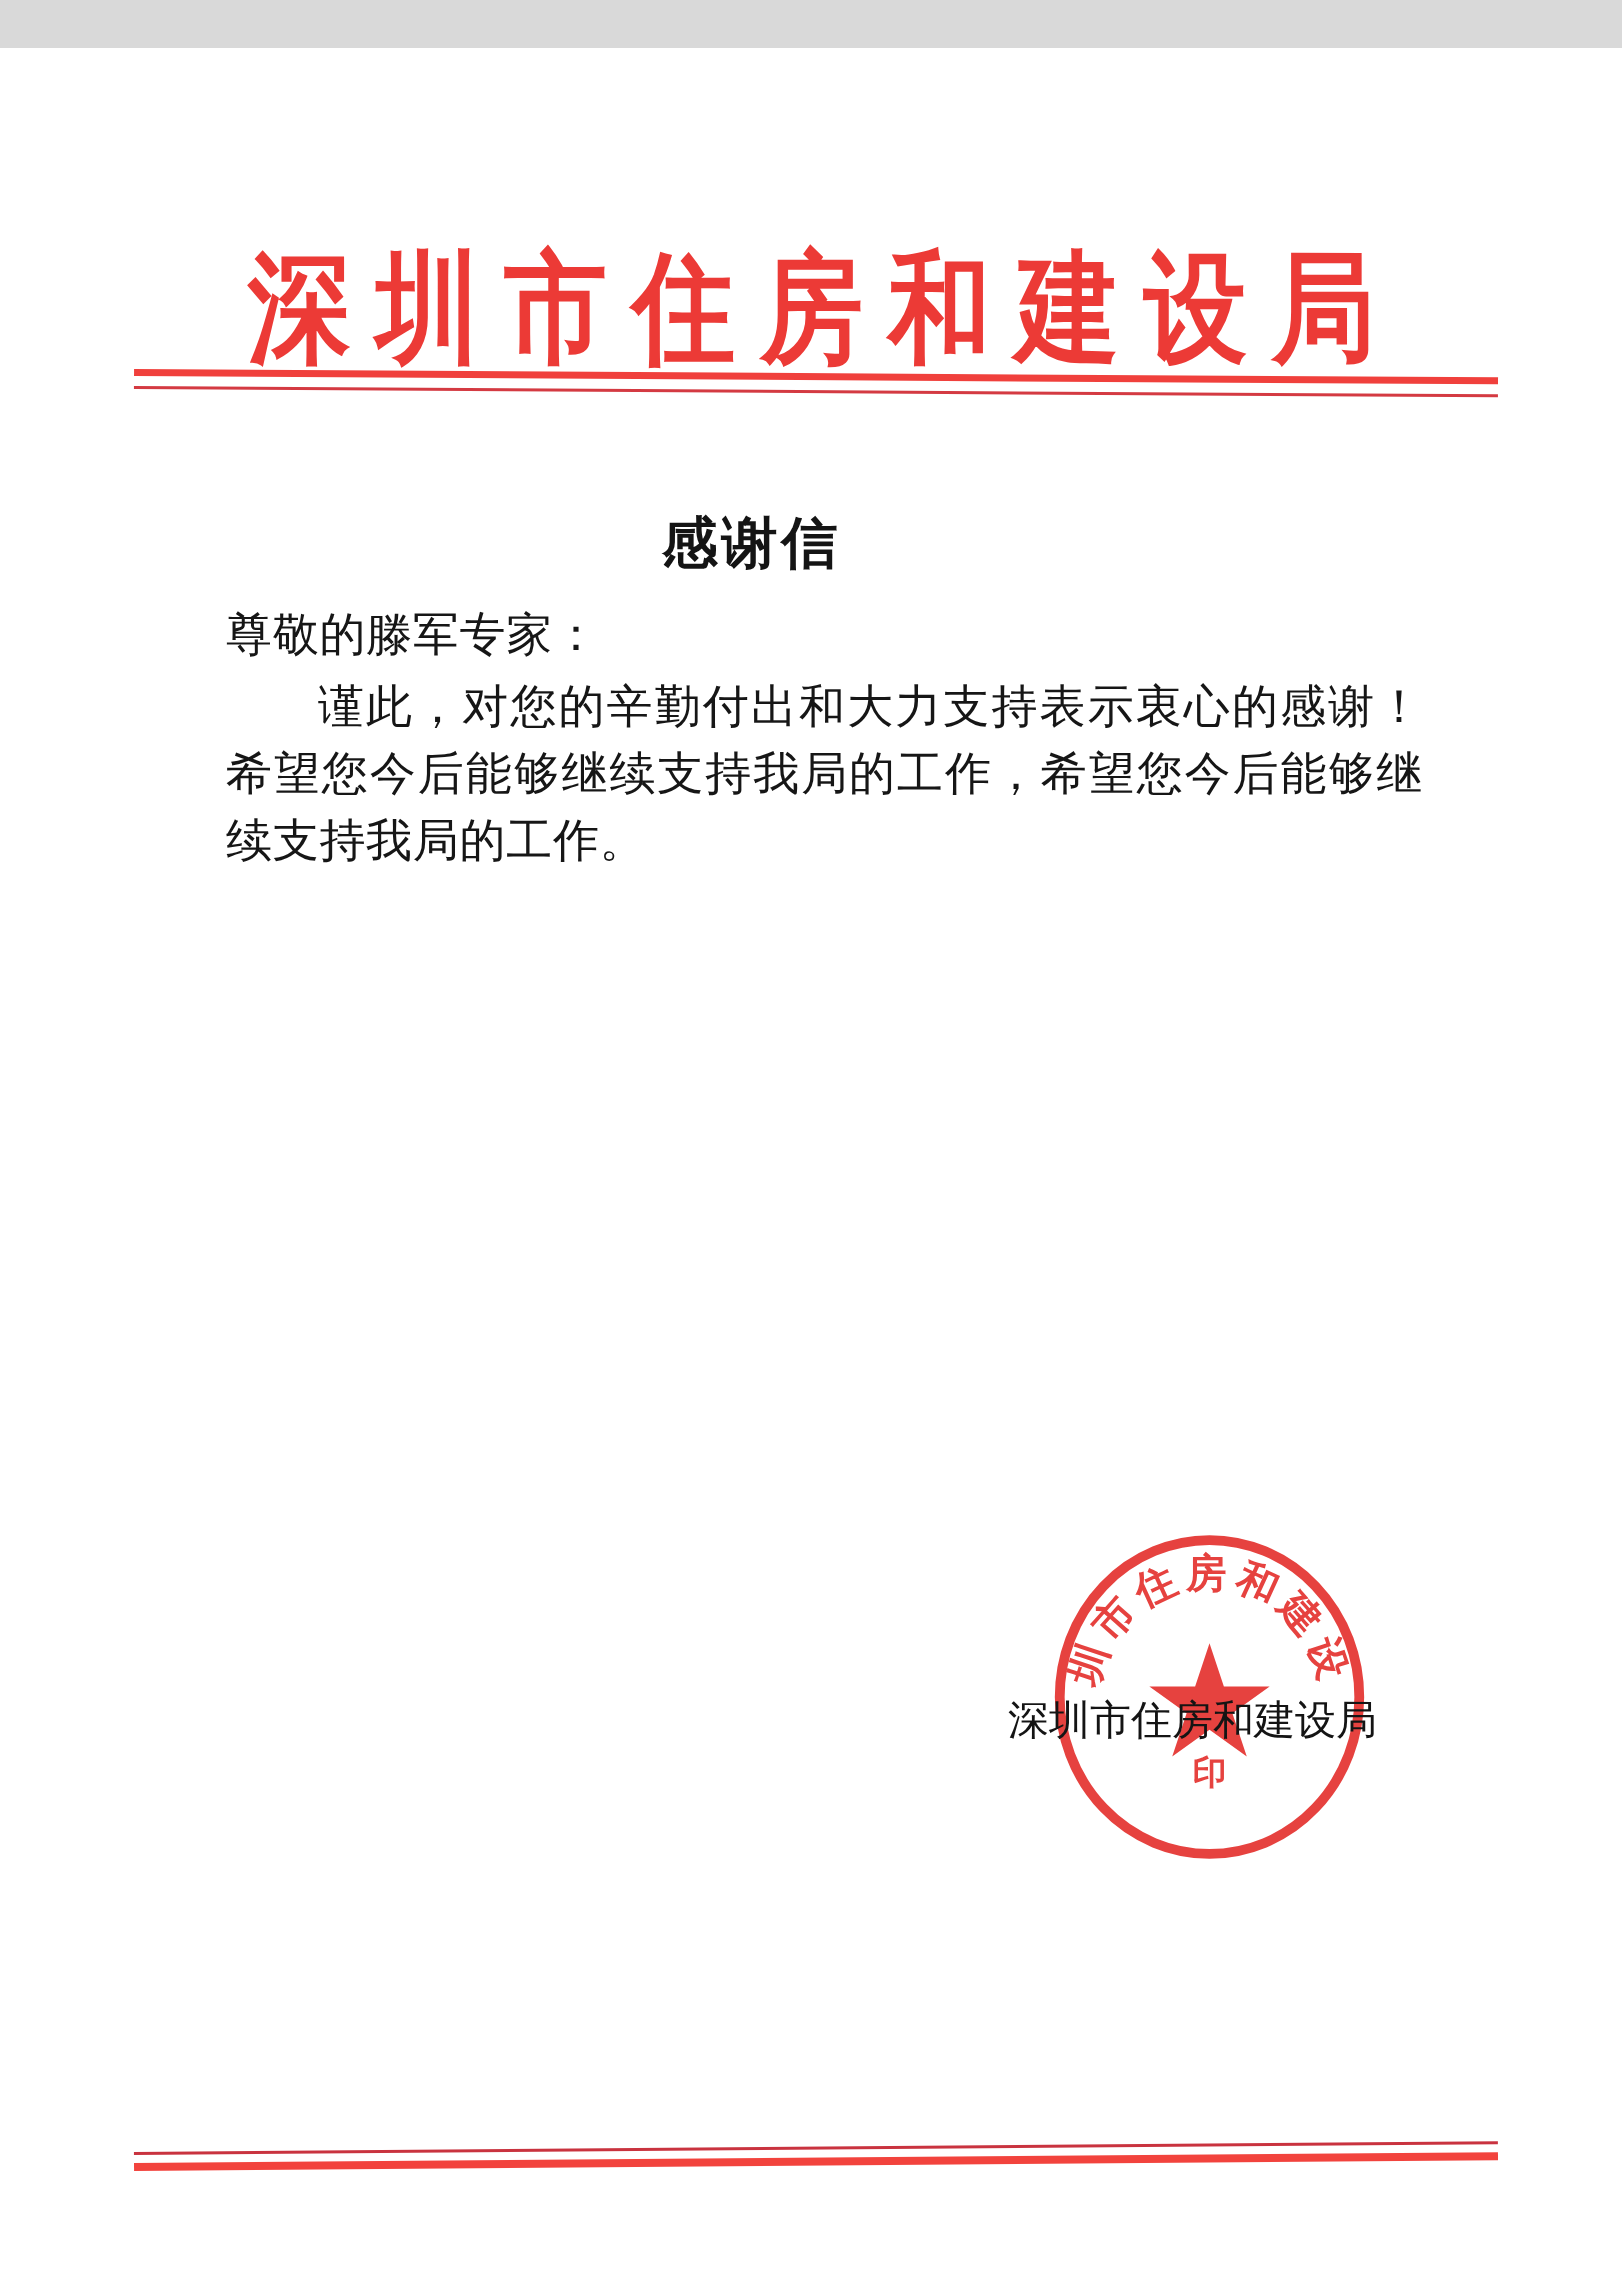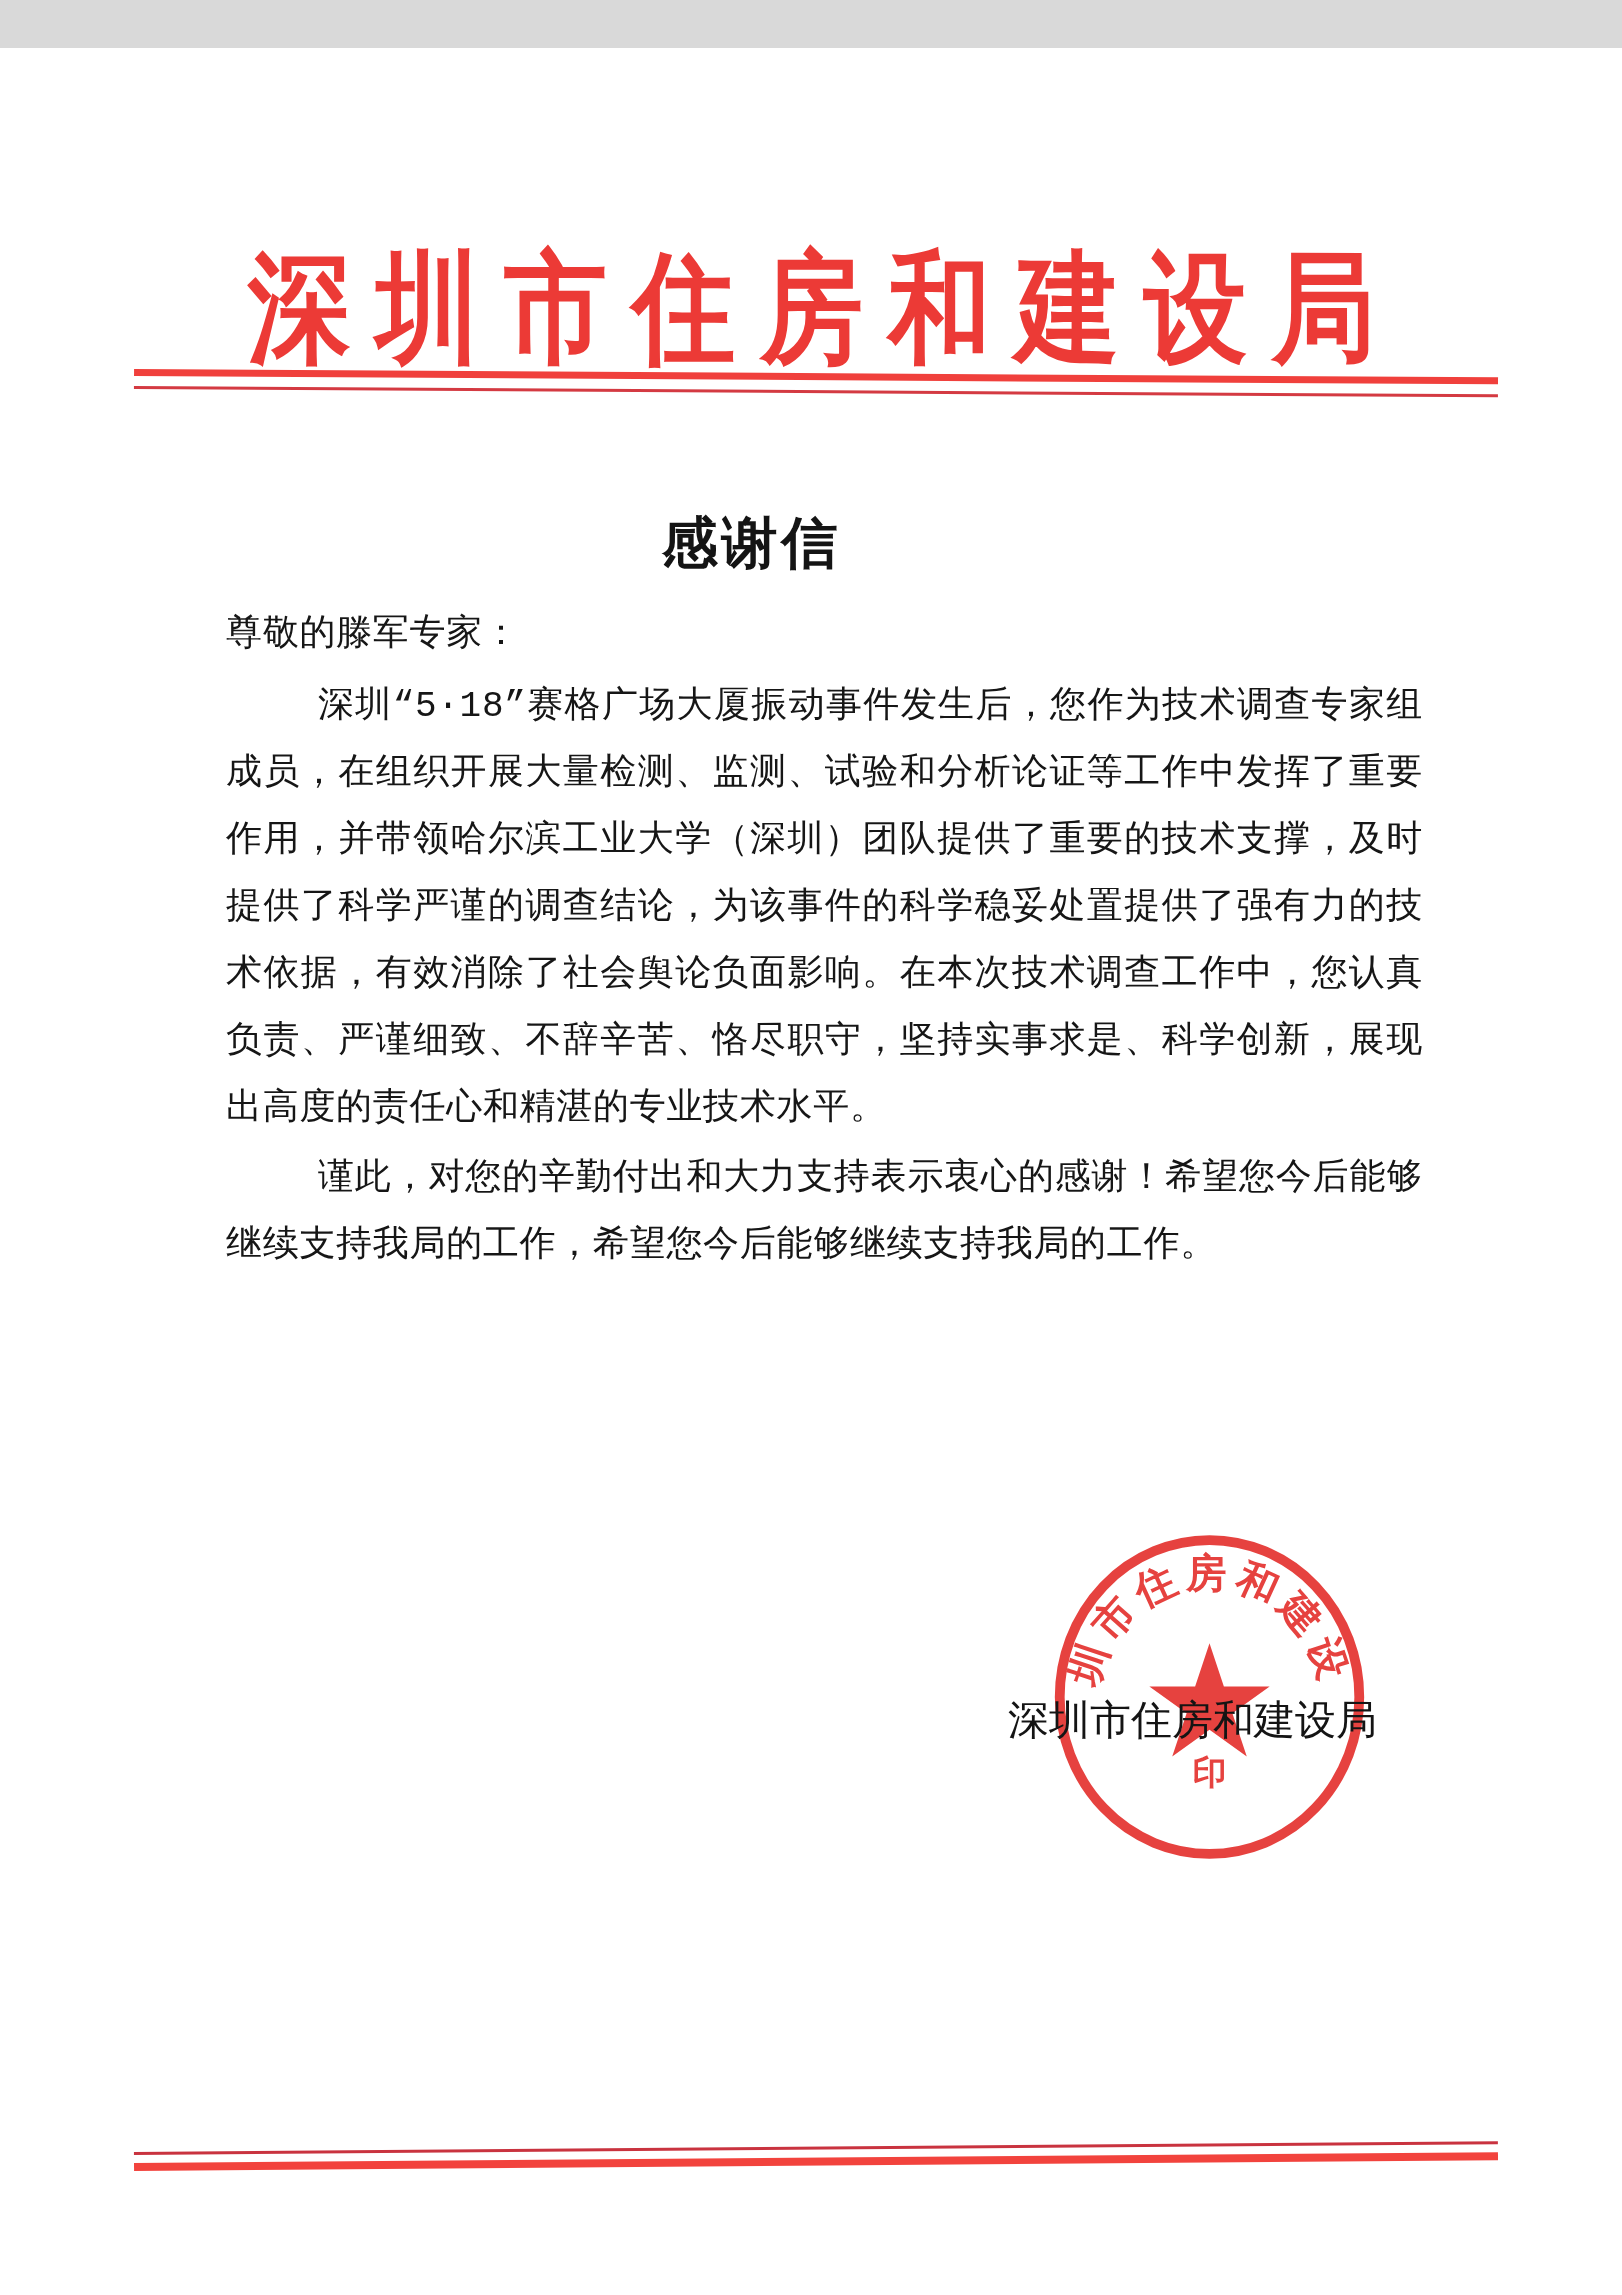--- a/index.html
+++ b/index.html
@@ -101,22 +101,22 @@
     font-size: 56px;
     letter-spacing: 3.9px;
     color: #141414;
   }
 
   #letter-body {
     position: absolute;
     left: 226px;
     top: 553px;
     width: 1197px;
-    font-family: Liberation Mono, monospace;
-    font-size: 36px;
+    font-family: Liberation Sans, sans-serif;
+    font-size: 46px;
     line-height: 67px;
     color: #161616;
     letter-spacing: 0.7px;
   }
   #letter-body .para {
     margin: 0 0 2.6px 0;
     text-align: justify;
     text-align-last: left;
     text-justify: inter-character;
   }
@@ -165,21 +165,20 @@
 
   <div id="rule-top">
     <div class="bar-thick"></div>
     <div class="bar-thin"></div>
   </div>
 
   <div id="doc-title">感谢信</div>
 
   <div id="letter-body">
     <p class="para salutation">尊敬的滕军专家：</p>
-    <p class="para indent">深圳“5·18”赛格广场大厦振动事件发生后，您作为技术调查专家组成员，在组织开展大量检测、监测、试验和分析论证等工作中发挥了重要作用，并带领哈尔滨工业大学（深圳）团队提供了重要的技术支撑，及时提供了科学严谨的调查结论，为该事件的科学稳妥处置提供了强有力的技术依据，有效消除了社会舆论负面影响。在本次技术调查工作中，您认真负责、严谨细致、不辞辛苦、恪尽职守，坚持实事求是、科学创新，展现出高度的责任心和精湛的专业技术水平。</p>
     <p class="para indent">谨此，对您的辛勤付出和大力支持表示衷心的感谢！希望您今后能够继续支持我局的工作，希望您今后能够继续支持我局的工作。</p>
   </div>
 
   <div id="official-seal">
     <svg viewBox="0 0 500 516" xmlns="http://www.w3.org/2000/svg">
       <defs>
         <path id="sealArcPath" d="M 78 268 A 172 178 0 0 1 422 268" fill="none"></path>
         <path id="sealArcBottom" d="M 120 330 A 172 178 0 0 0 380 330" fill="none"></path>
       </defs>
       <ellipse cx="250" cy="258" rx="229" ry="240" fill="none" stroke="#e4322f" stroke-width="15"></ellipse>

